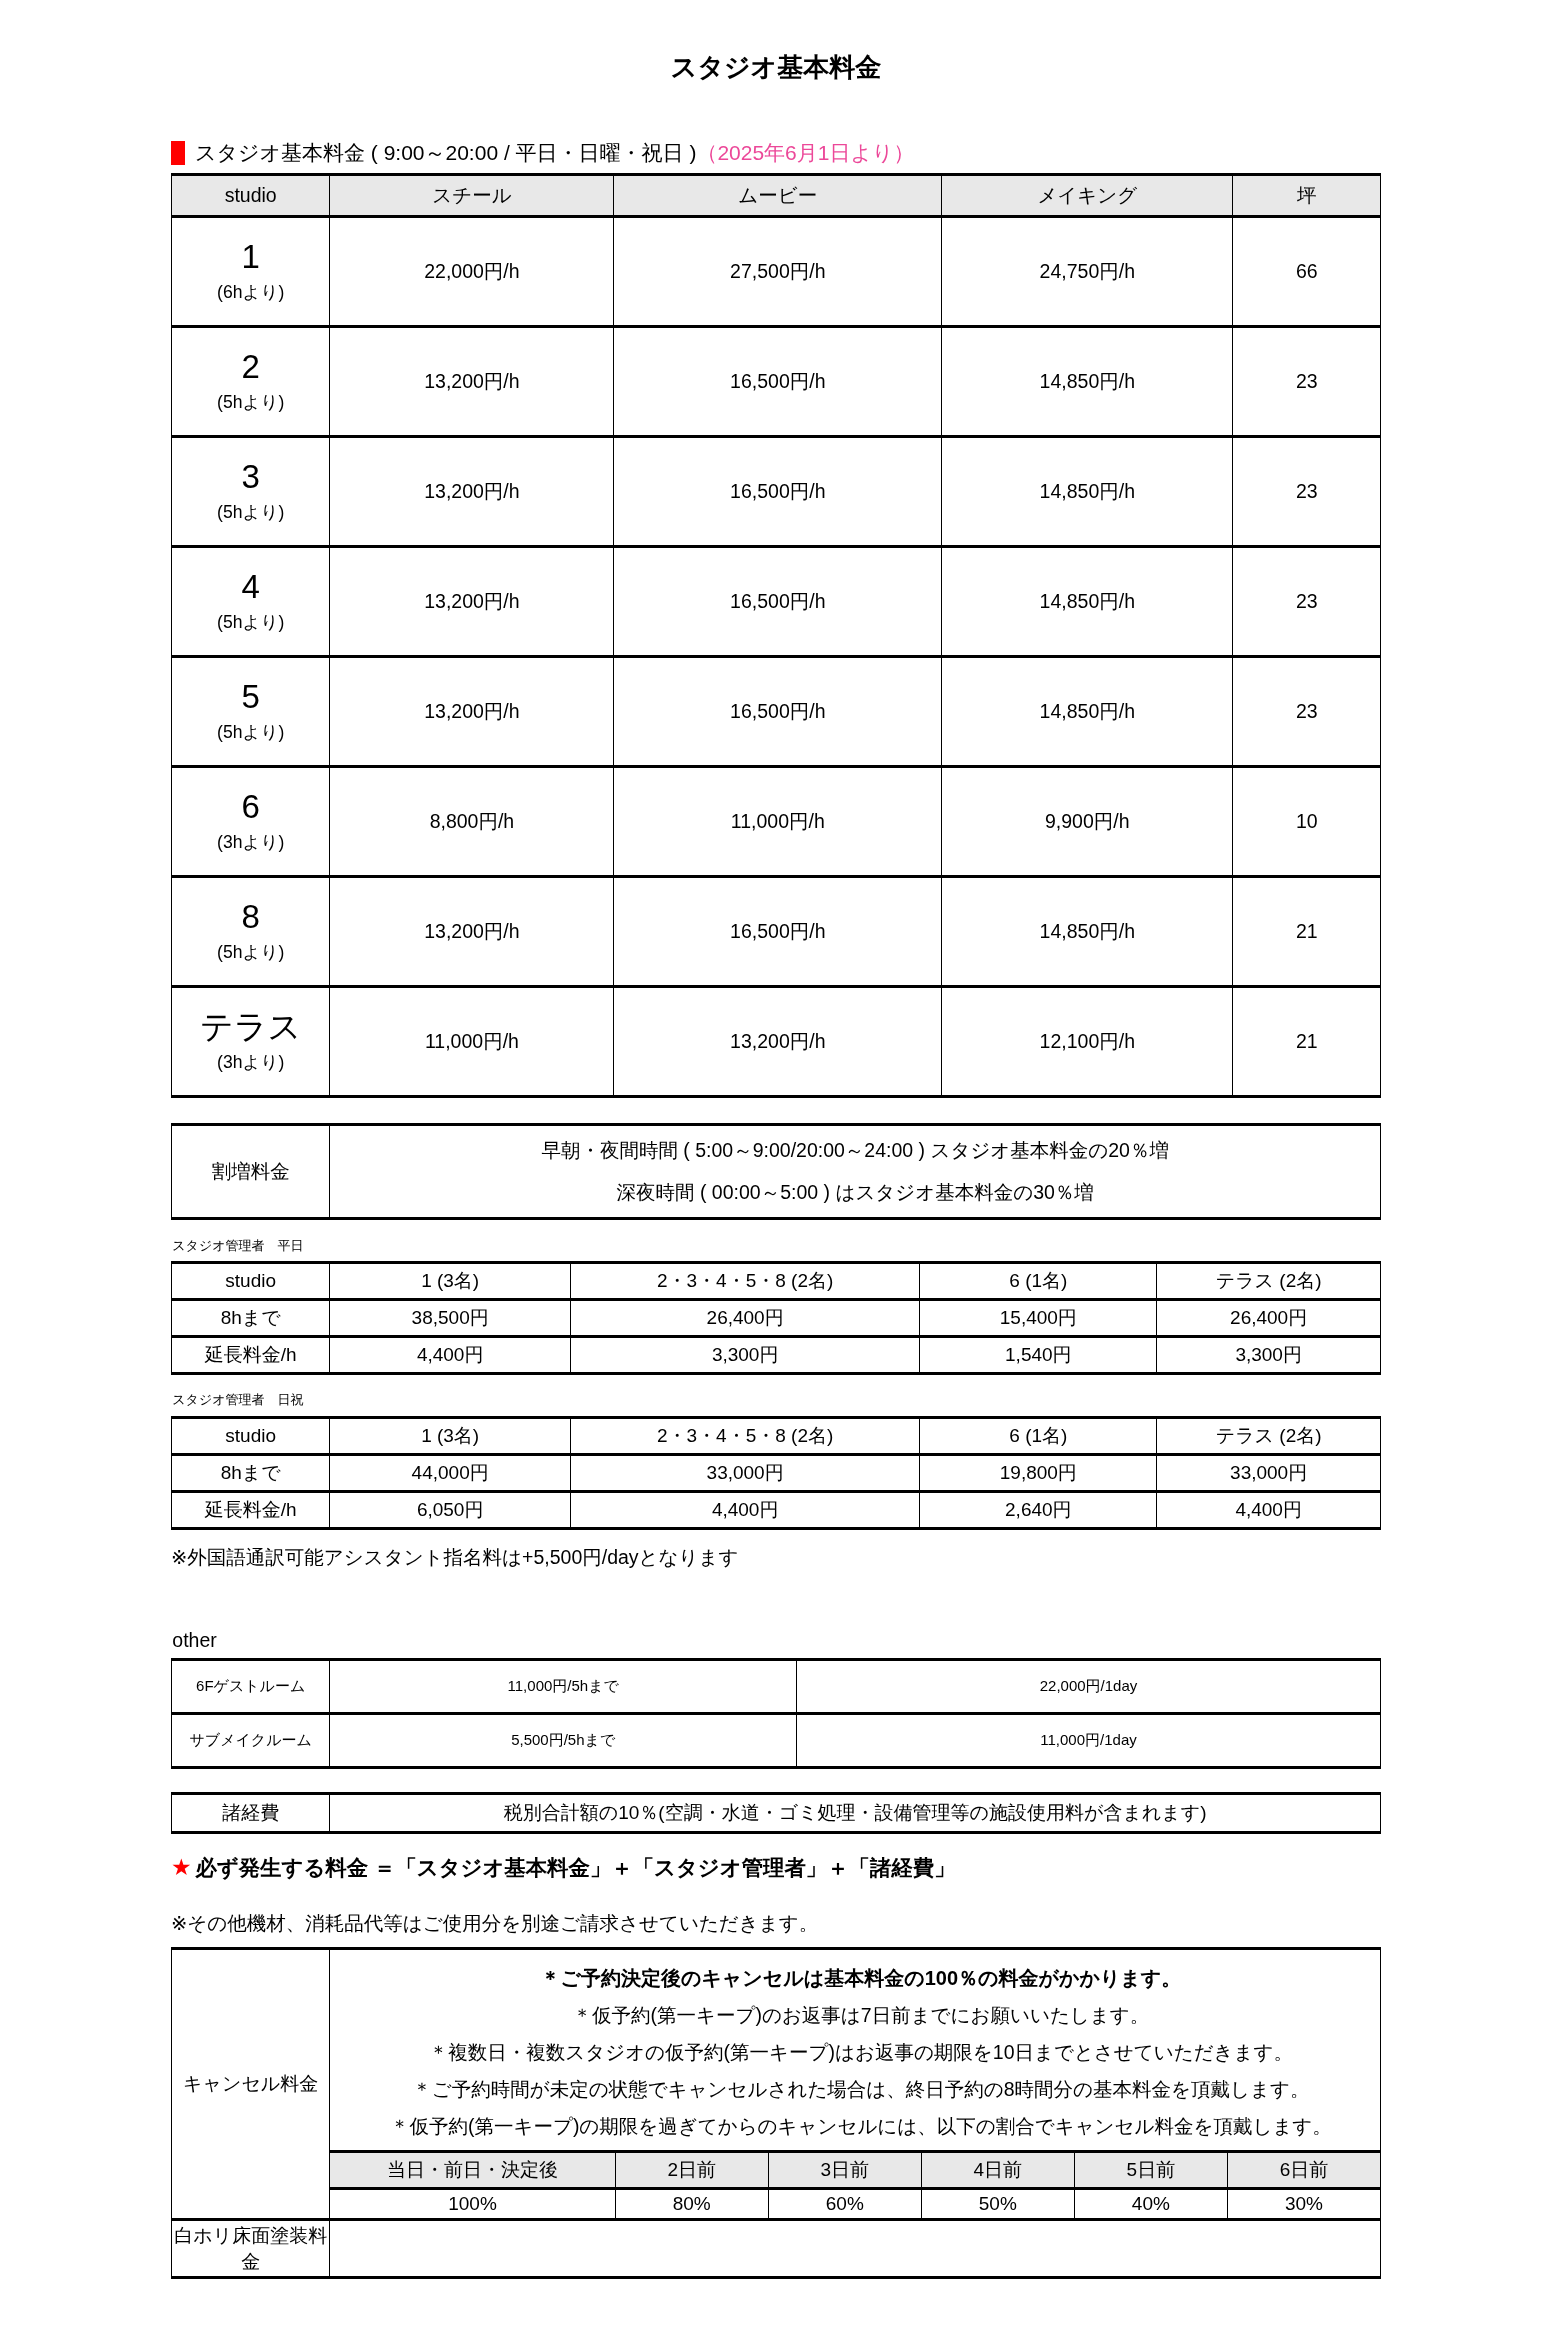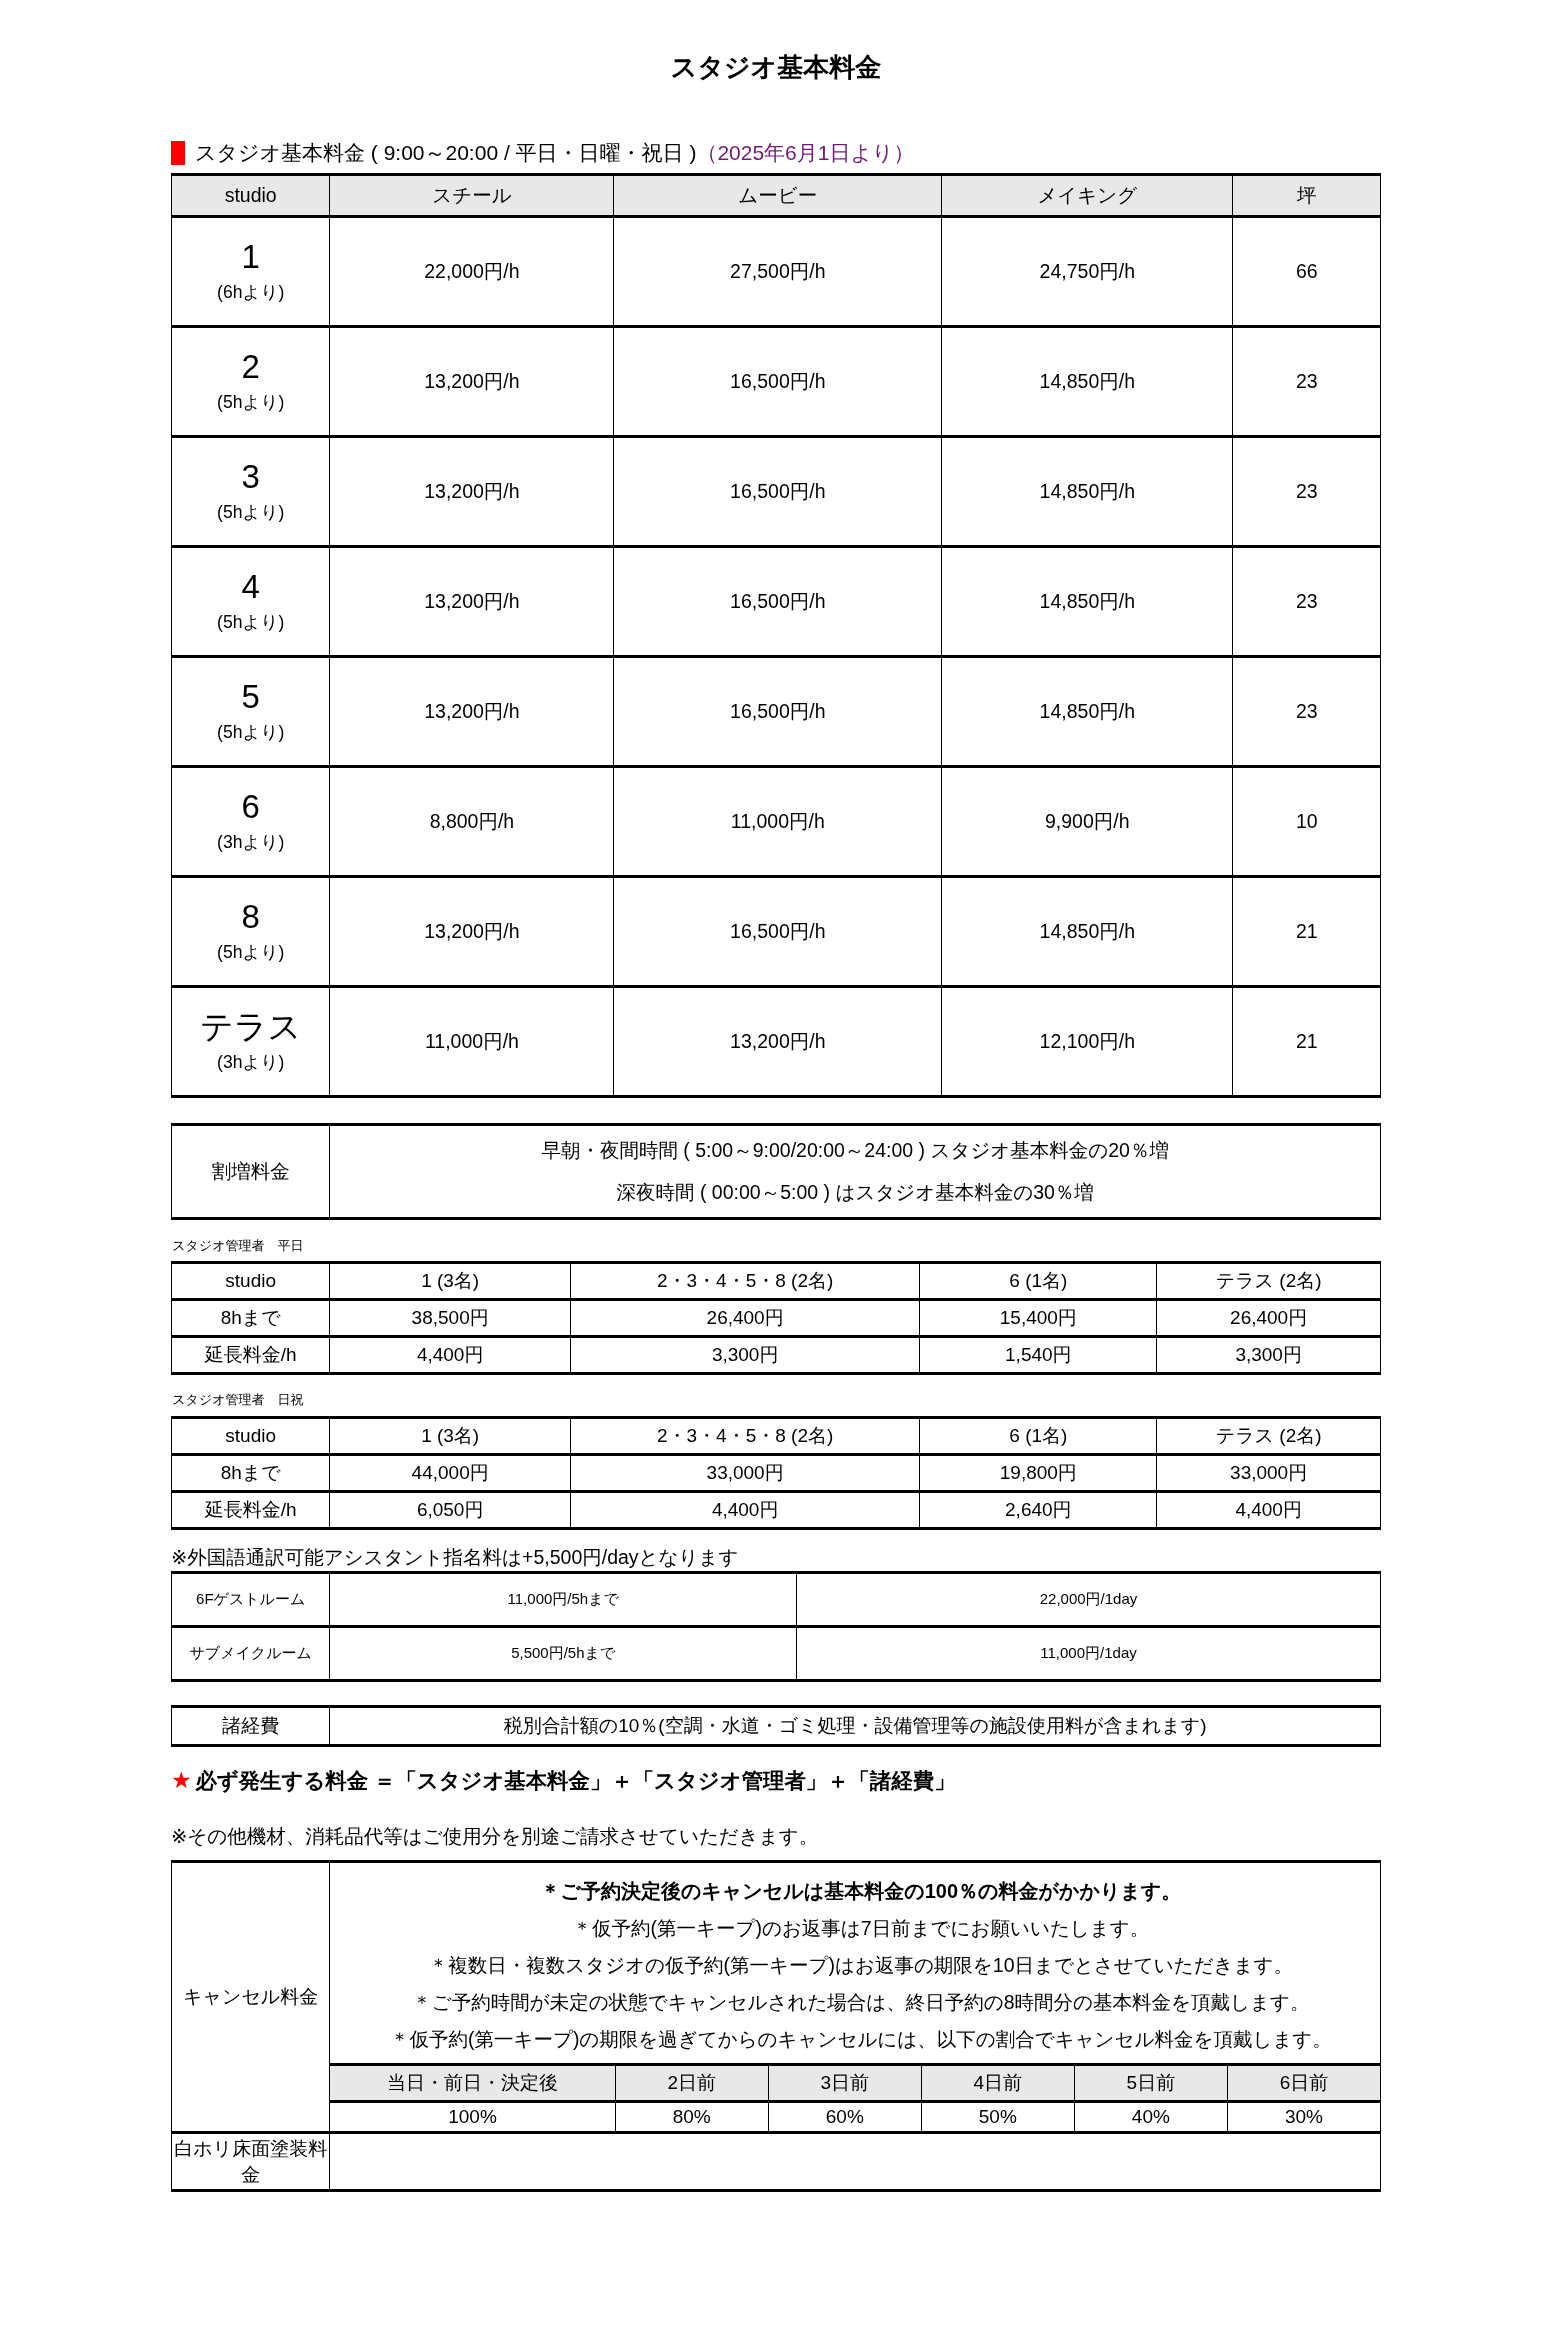--- a/index.html
+++ b/index.html
@@ -9,21 +9,21 @@
     font-family:"Liberation Sans","DejaVu Sans",sans-serif;
     color:#000; overflow:hidden;
   }
   .content { position:absolute; left:171px; top:0; width:1210px; }
 
   .page-title { text-align:center; font-size:26px; font-weight:bold; margin-top:50px; }
 
   .section-head { display:flex; align-items:flex-end; margin-top:54px; font-size:21px; }
   .section-left { display:flex; align-items:center; }
   .red-square { display:inline-block; width:14px; height:24px; background:#ff0000; margin-right:10px; }
-  .date-red { color:#701a75; }
+  .date-red { color:#ec4899; }
 
   table.doc { border-collapse:collapse; width:100%; table-layout:fixed; border:1.9px solid #000; }
   table.doc th, table.doc td {
     border-left:1.3px solid #000; border-right:1.3px solid #000;
     border-top:3.1px solid #000; border-bottom:3.1px solid #000;
     text-align:center; vertical-align:middle; font-weight:normal;
   }
 
   
   .t-basic { margin-top:6.3px; }
@@ -262,20 +262,21 @@
       <td>6,050円</td>
       <td>4,400円</td>
       <td>2,640円</td>
       <td>4,400円</td>
     </tr>
   </tbody>
     </table>
 
   <div class="note-line">※外国語通訳可能アシスタント指名料は+5,500円/dayとなります</div>
 
+  <div class="caption-other">other</div>
   <table class="doc t-other">
     <colgroup>
         <col style="width:13.1%">
         <col style="width:38.6%">
         <col style="width:48.3%">
       </colgroup>
     <tbody>
         <tr>
       <td>6Fゲストルーム</td>
       <td>11,000円/5hまで</td>

